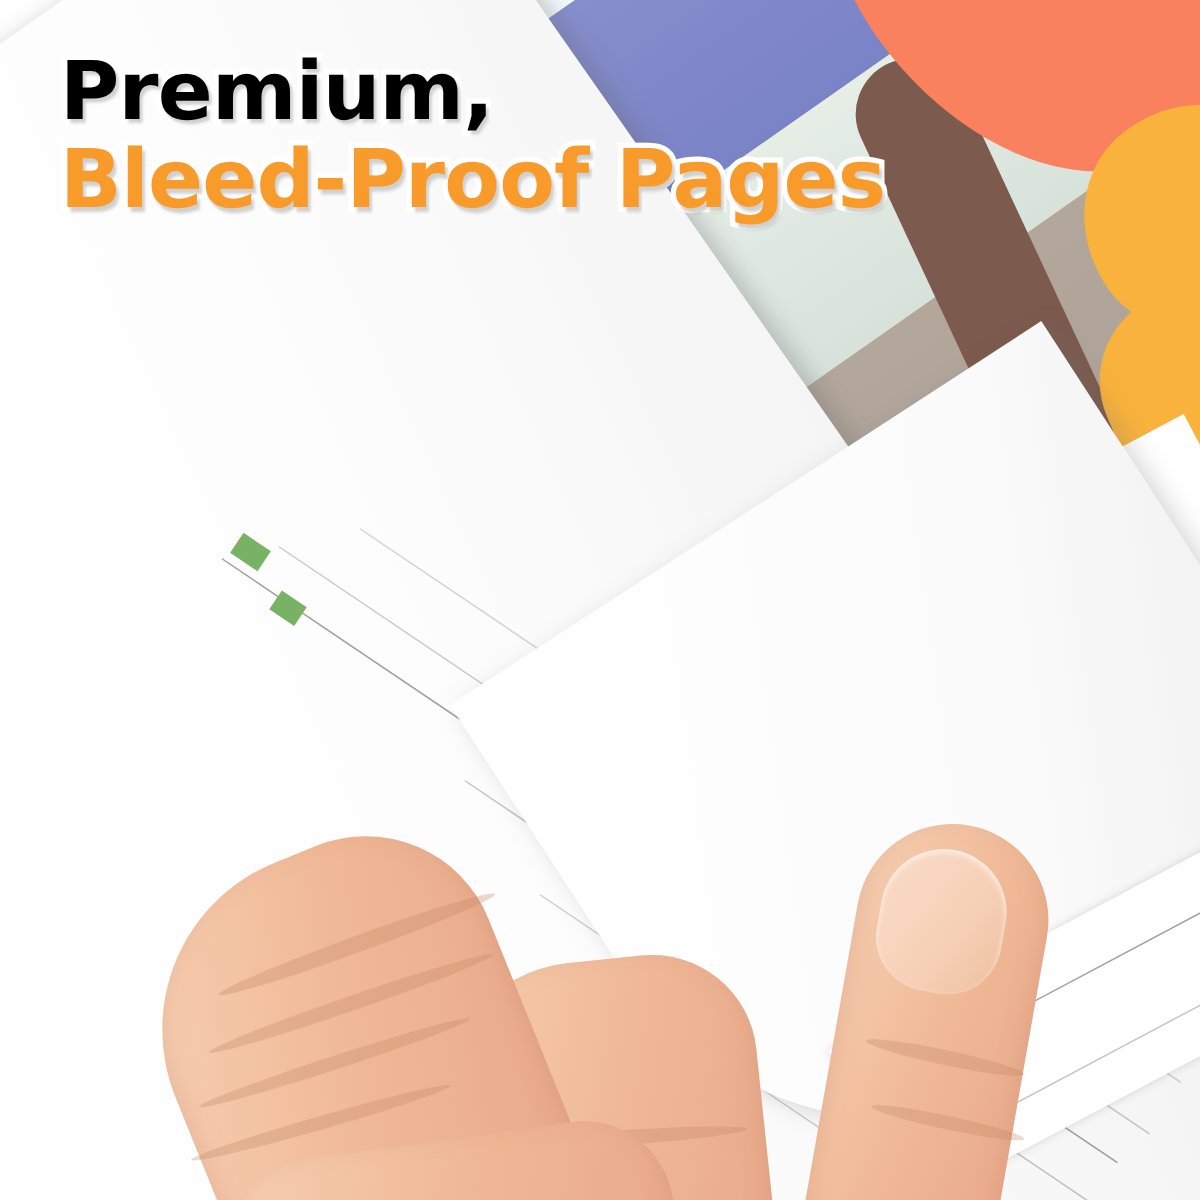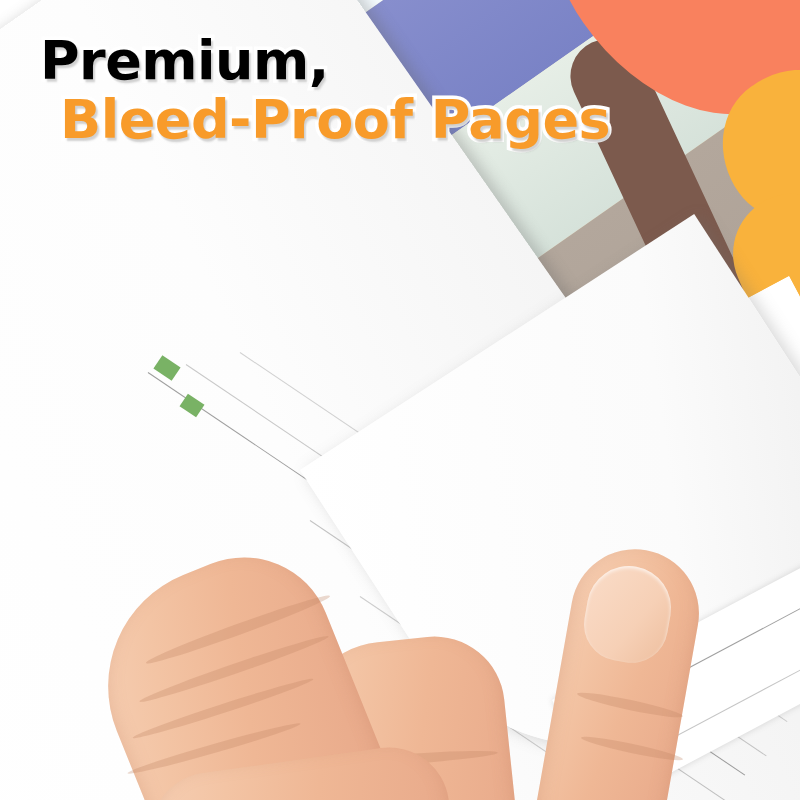--- a/index.html
+++ b/index.html
@@ -94,21 +94,21 @@
   .copy{position:absolute;left:40px;top:34px;width:700px;}
   .title{
     font-family:"DejaVu Sans",sans-serif;
     font-weight:bold;
     font-size:54px;
     line-height:.99;
     letter-spacing:-.5px;
     margin:0;
   }
   .t-line1{color:#000000;display:block;}
-  .t-line2{color:#f89b2a;display:block;margin-top:6px;margin-left:20px;}
+  .t-line2{color:#f89b2a;display:block;margin-top:6px;}
   .title span{
     -webkit-text-stroke:7px #ffffff;
     paint-order:stroke fill;
     text-shadow:2px 3px 2px rgba(120,120,120,.35);
   }
   .subtitle{
     margin:18px 0 0 6px;
     font-family:"Liberation Sans",sans-serif;
     font-size:31px;
     line-height:1.16;

